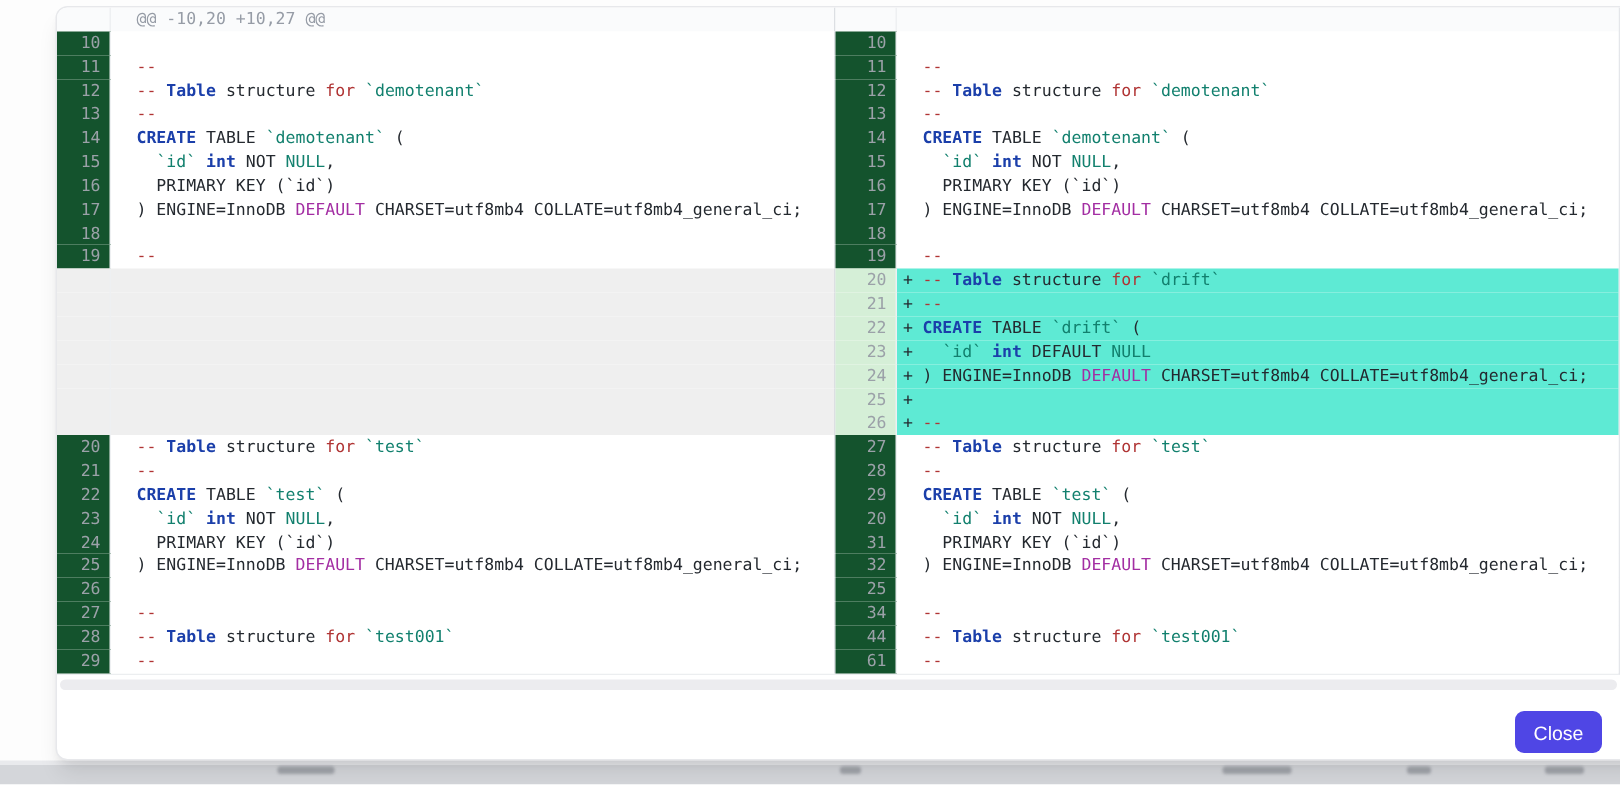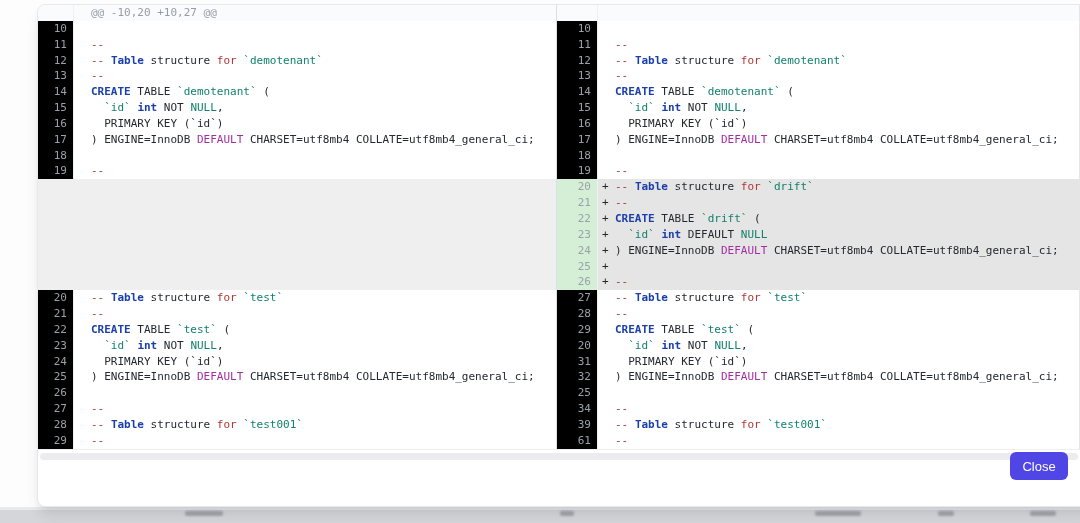--- a/index.html
+++ b/index.html
@@ -18,45 +18,45 @@
     background:#ffffff; border:1px solid #e7e8eb; border-radius:8px;
     box-shadow:0 10px 15px -3px rgba(0,0,0,.10), 0 4px 6px -2px rgba(0,0,0,.05);
     overflow:hidden;margin-left:29px; }
 
   
   .diff { display:grid; grid-template-columns:36px 483px 41px 1fr;
     grid-auto-rows:15.85px; width:1042px; border-right:1px solid #e4e6ea;
     border-bottom:1px solid #eceef0;
     font-family:"DejaVu Sans Mono", monospace; font-size:11px; line-height:15.85px;
     color:#24292f; }
-  .gut { text-align:right; padding-right:6px; color:#9ba1a8; background:#000000;
+  .gut { text-align:right; padding-right:6px; color:#9ba1a8; background:#14532d;
     border-right:1px solid #eef0f2; overflow:hidden; }
   .code { white-space:pre; overflow:hidden; padding-left:4px; background:#fff; }
   .col-lc { border-right:1px solid #dcdfe3; }
   .prefix { display:inline-block; width:13px; color:#24292f; }
 
   .gut.t-add   { background:#d5efd7; }
-  .code.t-add  { background:#e5e5e5; }
+  .code.t-add  { background:#5eead4; }
   .gut.t-blank, .code.t-blank { background:#efefef; }
   .gut.t-hunk, .code.t-hunk { background:#fafbfc; }
 
   
   .c-plain  { color:#24292f; }
   .c-red    { color:#b03434; }
   .c-blue   { color:#1b3faa; font-weight:bold; }
   .c-teal   { color:#12806e;text-align:center; }
   .c-purple { color:#a32ea3; }
   .c-gray   { color:#969ca6; }
 
   
   .hscroll { position:absolute; left:2px; top:448px; width:1038px; height:7px;
     background:#ececef; border-radius:4px; }
 
   
-  .close-btn { position:absolute; right:32px; bottom:26px; width:58px; height:28px;
+  .close-btn { position:absolute; right:32px; bottom:4px; width:58px; height:28px;
     background:#4f46e5; color:#ffffff; border:none; border-radius:6px;
     font-family:"Liberation Sans", sans-serif; font-size:13px; font-weight:500;
     cursor:pointer; }
 </style>
 </head>
 <body>
 
 <div class="page">
   <div class="bottom-strip">
     <span class="smudge" style="left:185px;width:38px"></span>
@@ -167,21 +167,21 @@
         <div class="gut col-lg t-ctx">26</div>
         <div class="code col-lc t-ctx"><span class="prefix"></span></div>
         <div class="gut col-rg t-ctx">25</div>
         <div class="code col-rc t-ctx"><span class="prefix"></span></div>
         <div class="gut col-lg t-ctx">27</div>
         <div class="code col-lc t-ctx"><span class="prefix"></span><span class="c-red">--</span></div>
         <div class="gut col-rg t-ctx">34</div>
         <div class="code col-rc t-ctx"><span class="prefix"></span><span class="c-red">--</span></div>
         <div class="gut col-lg t-ctx">28</div>
         <div class="code col-lc t-ctx"><span class="prefix"></span><span class="c-red">-- </span><span class="c-blue">Table</span><span class="c-plain"> structure </span><span class="c-red">for</span><span class="c-plain"> </span><span class="c-teal">`test001`</span></div>
-        <div class="gut col-rg t-ctx">39</div>
+        <div class="gut col-rg t-ctx">44</div>
         <div class="code col-rc t-ctx"><span class="prefix"></span><span class="c-red">-- </span><span class="c-blue">Table</span><span class="c-plain"> structure </span><span class="c-red">for</span><span class="c-plain"> </span><span class="c-teal">`test001`</span></div>
         <div class="gut col-lg t-ctx">29</div>
         <div class="code col-lc t-ctx"><span class="prefix"></span><span class="c-red">--</span></div>
         <div class="gut col-rg t-ctx">61</div>
         <div class="code col-rc t-ctx"><span class="prefix"></span><span class="c-red">--</span></div>
       </div>
     <div class="hscroll"></div>
     <button class="close-btn">Close</button>
   </div>
 </div>

